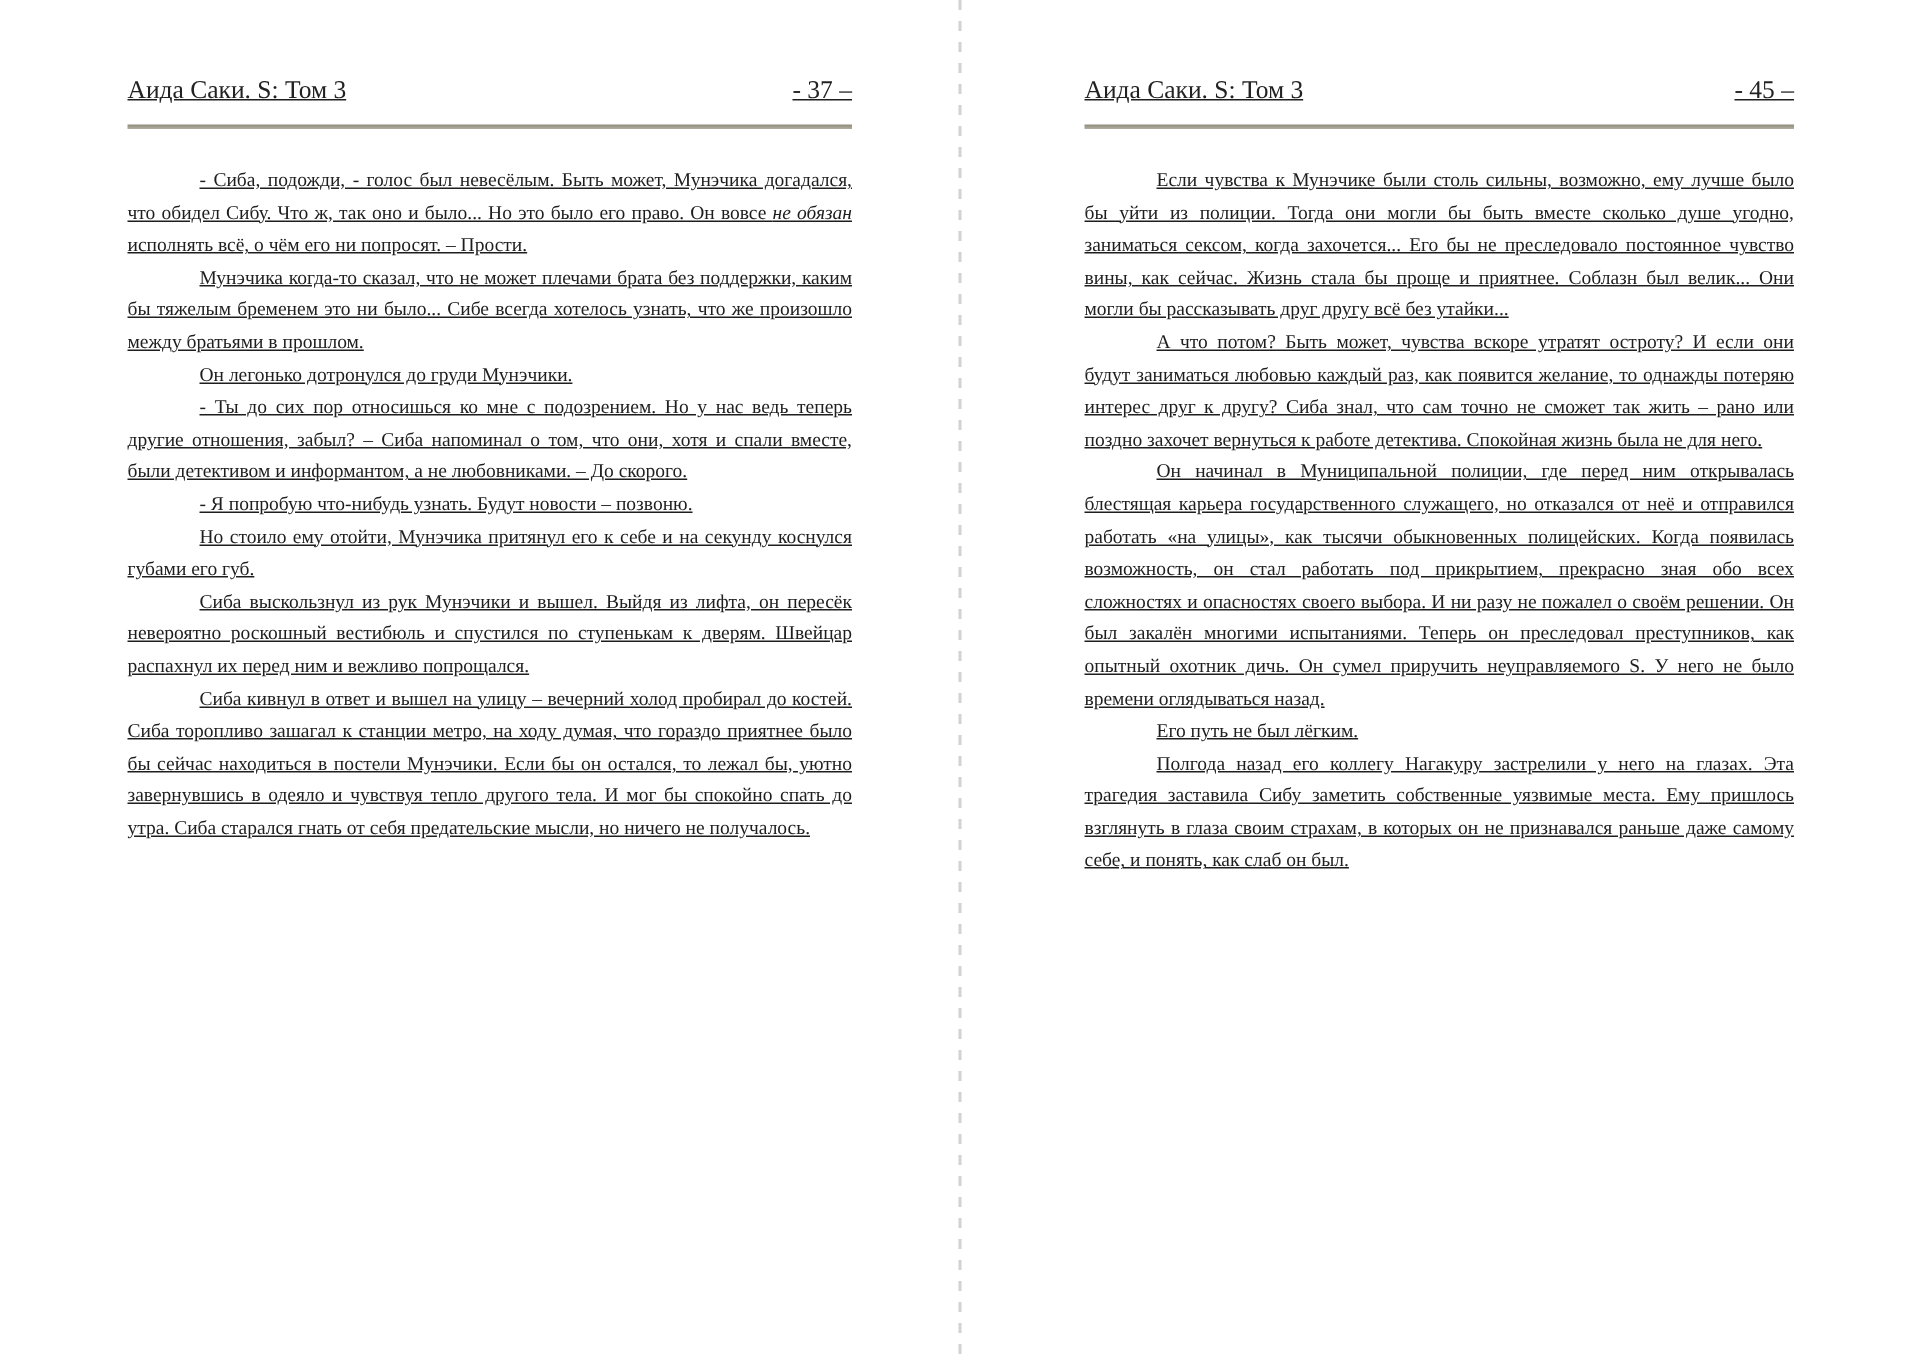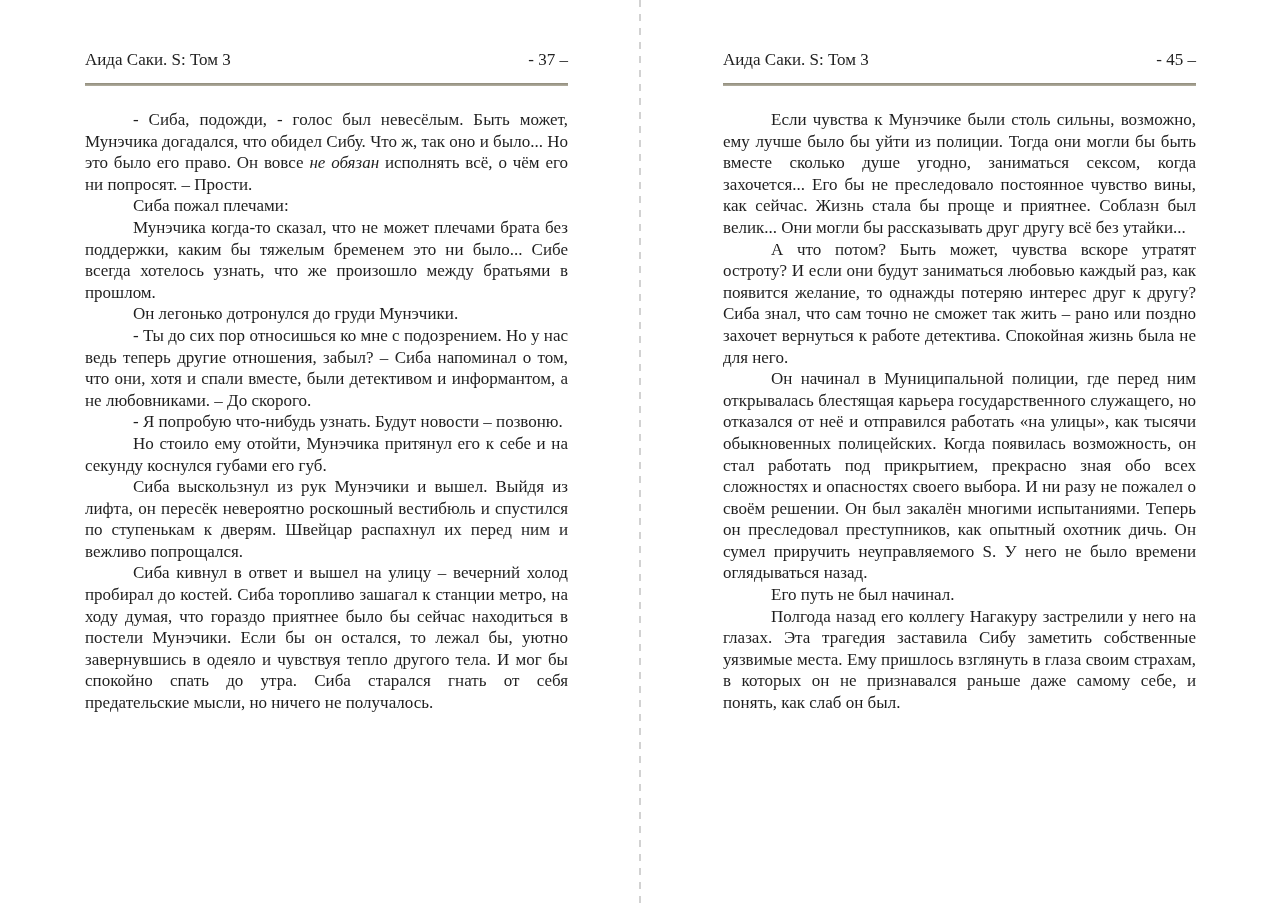--- a/index.html
+++ b/index.html
@@ -16,20 +16,21 @@
     color: #1e1e1e;
   }
   .spread {
     position: absolute;
     inset: 0;
   }
   .page {
     position: absolute;
     top: 0;
     height: 100%;
+    text-decoration: underline;
   }
   .page-left  { left: 85px;  width: 483px; }
   .page-right { left: 723px; width: 473px; }
 
   .page-header {
     margin-top: 50px;
     display: flex;
     justify-content: space-between;
     align-items: baseline;
     font-size: 17px;
@@ -40,21 +41,21 @@
     height: 3px;
     background: linear-gradient(#8f8b7b, #b3afa0);
     border: none;
   }
   .page-body {
     margin-top: 23px;
   }
   .page-body p {
     margin: 0;
     padding: 0;
-    font-size: 17px;
+    font-size: 13px;
     line-height: 21.6px;
     text-align: justify;
     text-indent: 48px;
     color: #1e1e1e;
   }
   .page-body em {
     font-style: italic;
   }
   .page-separator {
     position: absolute;
@@ -75,21 +76,20 @@
 <div class="spread">
 
   <div class="page page-left">
     <div class="page-header">
       <span>Аида Саки. S: Том 3</span>
       <span>- 37 –</span>
     </div>
     <div class="header-rule"></div>
     <div class="page-body">
         <p><span>- Сиба, подожди, - голос был невесёлым. Быть может, Мунэчика догадался, что обидел Сибу. Что ж, так оно и было... Но это было его право. Он вовсе </span><em>не обязан</em><span> исполнять всё, о чём его ни попросят. – Прости.</span></p>
-        <p><span>Сиба пожал плечами:</span></p>
         <p><span>Мунэчика когда-то сказал, что не может плечами брата без поддержки, каким бы тяжелым бременем это ни было... Сибе всегда хотелось узнать, что же произошло между братьями в прошлом.</span></p>
         <p><span>Он легонько дотронулся до груди Мунэчики.</span></p>
         <p><span>- Ты до сих пор относишься ко мне с подозрением. Но у нас ведь теперь другие отношения, забыл? – Сиба напоминал о том, что они, хотя и спали вместе, были детективом и информантом, а не любовниками. – До скорого.</span></p>
         <p><span>- Я попробую что-нибудь узнать. Будут новости – позвоню.</span></p>
         <p><span>Но стоило ему отойти, Мунэчика притянул его к себе и на секунду коснулся губами его губ.</span></p>
         <p><span>Сиба выскользнул из рук Мунэчики и вышел. Выйдя из лифта, он пересёк невероятно роскошный вестибюль и спустился по ступенькам к дверям. Швейцар распахнул их перед ним и вежливо попрощался.</span></p>
         <p><span>Сиба кивнул в ответ и вышел на улицу – вечерний холод пробирал до костей. Сиба торопливо зашагал к станции метро, на ходу думая, что гораздо приятнее было бы сейчас находиться в постели Мунэчики. Если бы он остался, то лежал бы, уютно завернувшись в одеяло и чувствуя тепло другого тела. И мог бы спокойно спать до утра. Сиба старался гнать от себя предательские мысли, но ничего не получалось.</span></p>
       </div>
   </div>
 
@@ -98,18 +98,18 @@
   <div class="page page-right">
     <div class="page-header">
       <span>Аида Саки. S: Том 3</span>
       <span>- 45 –</span>
     </div>
     <div class="header-rule"></div>
     <div class="page-body">
         <p><span>Если чувства к Мунэчике были столь сильны, возможно, ему лучше было бы уйти из полиции. Тогда они могли бы быть вместе сколько душе угодно, заниматься сексом, когда захочется... Его бы не преследовало постоянное чувство вины, как сейчас. Жизнь стала бы проще и приятнее. Соблазн был велик... Они могли бы рассказывать друг другу всё без утайки...</span></p>
         <p><span>А что потом? Быть может, чувства вскоре утратят остроту? И если они будут заниматься любовью каждый раз, как появится желание, то однажды потеряю интерес друг к другу? Сиба знал, что сам точно не сможет так жить – рано или поздно захочет вернуться к работе детектива. Спокойная жизнь была не для него.</span></p>
         <p><span>Он начинал в Муниципальной полиции, где перед ним открывалась блестящая карьера государственного служащего, но отказался от неё и отправился работать «на улицы», как тысячи обыкновенных полицейских. Когда появилась возможность, он стал работать под прикрытием, прекрасно зная обо всех сложностях и опасностях своего выбора. И ни разу не пожалел о своём решении. Он был закалён многими испытаниями. Теперь он преследовал преступников, как опытный охотник дичь. Он сумел приручить неуправляемого S. У него не было времени оглядываться назад.</span></p>
-        <p><span>Его путь не был начинал.</span></p>
+        <p><span>Его путь не был лёгким.</span></p>
         <p><span>Полгода назад его коллегу Нагакуру застрелили у него на глазах. Эта трагедия заставила Сибу заметить собственные уязвимые места. Ему пришлось взглянуть в глаза своим страхам, в которых он не признавался раньше даже самому себе, и понять, как слаб он был.</span></p>
       </div>
   </div>
 
 </div>
 
 </body></html>

